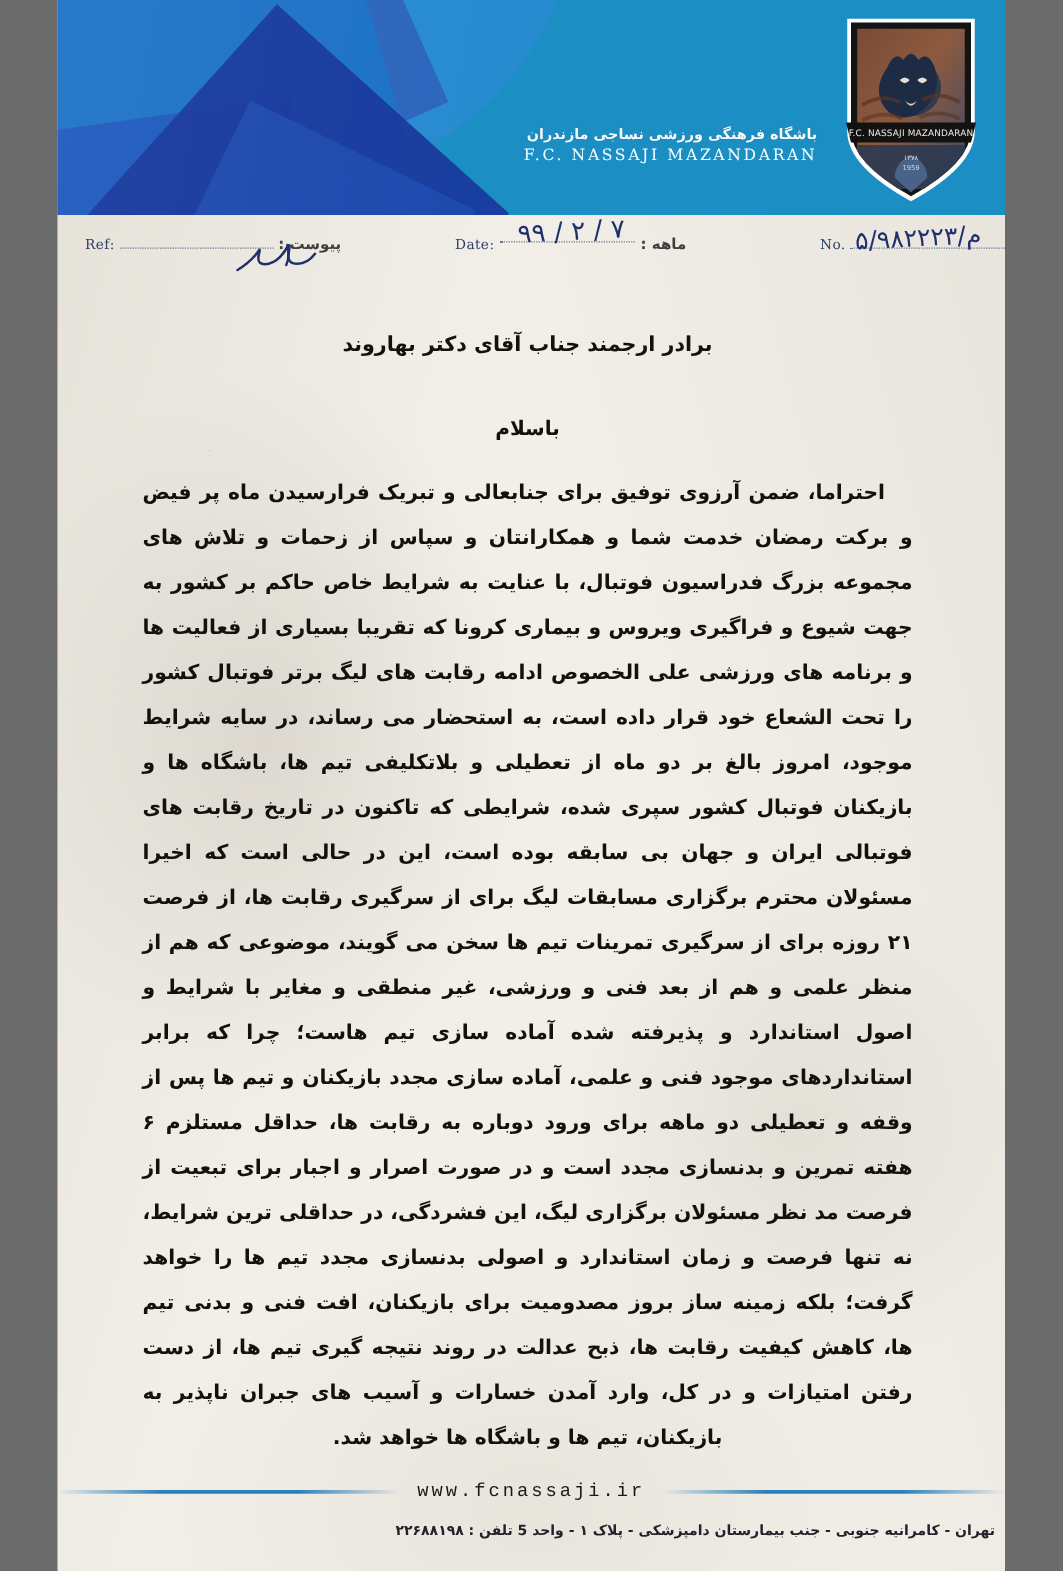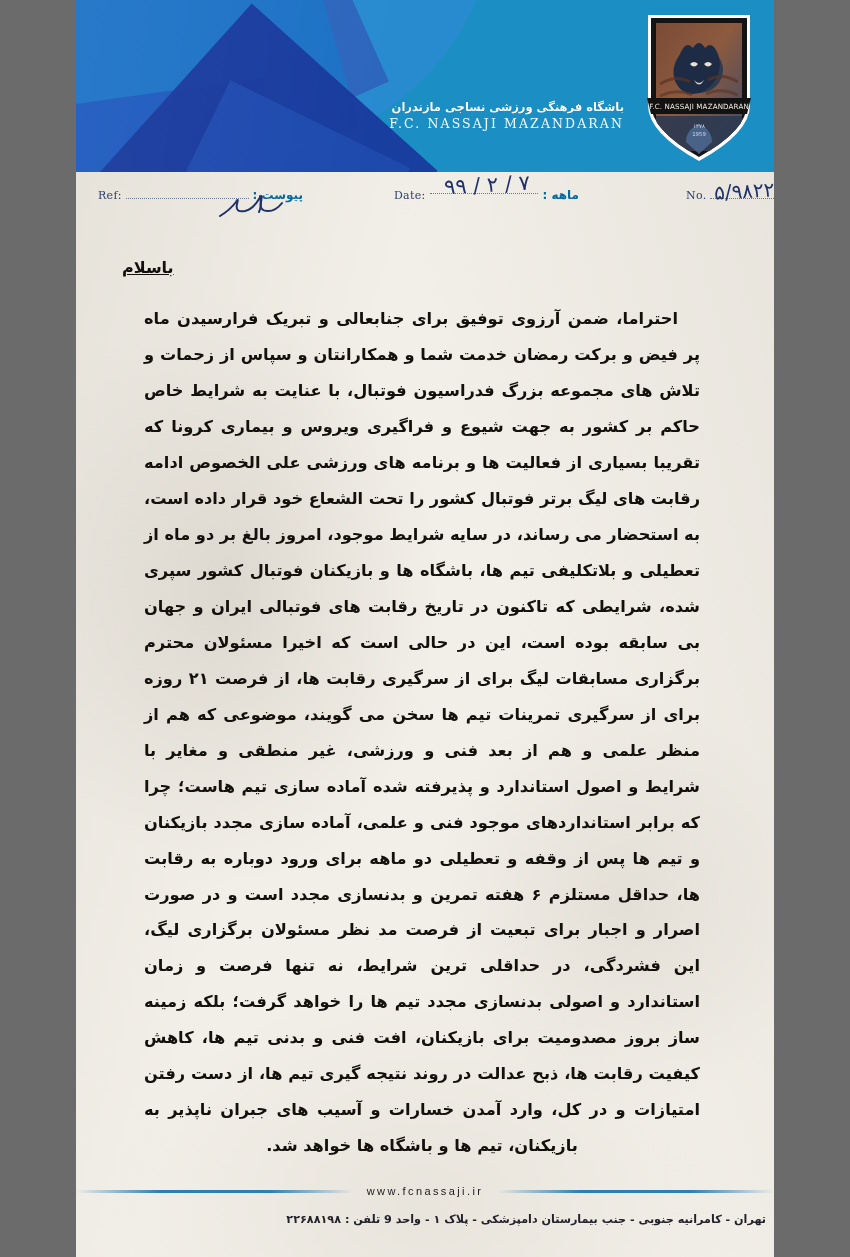--- a/index.html
+++ b/index.html
@@ -3,21 +3,21 @@
 <meta charset="utf-8">
 <title>FC Nassaji Mazandaran Letter</title>
 <style>
   html, body {
     margin: 0;
     padding: 0;
     background: #6b6b6b;
   }
   .page {
     position: relative;
-    width: 698px;
+    width: 758px;
     height: 1257px;
     margin: 0 auto;
     background: #f2efe8;
     overflow: hidden;
     font-family: "DejaVu Sans", "Liberation Sans", sans-serif;
   }
   
   .paper-texture {
     position: absolute;
     inset: 0;
@@ -157,21 +157,21 @@
   .ref-cell .dots {
     flex: 1;
     border-bottom: 1px dotted #6a7694;
     margin: 0 4px 3px 4px;
     position: relative;
     min-width: 40px;
   }
   .ref-cell .fa-label {
     font-size: 12px;
     direction: rtl;
-    color: #0369a1;
+    color: #404040;
     font-weight: 700;
   }
   .hand {
     position: absolute;
     font-family: "DejaVu Sans", "Liberation Sans", sans-serif;
     color: #20306a;
     font-size: 21px;
     letter-spacing: 1px;
     transform: rotate(-3deg);
     white-space: nowrap;
@@ -206,25 +206,24 @@
   .addressee .line2 { font-size: 16px; }
 
   .subject {
     margin-top: 38px;
     text-align: center;
     font-size: 16.5px;
     font-weight: 700;
     letter-spacing: .2px;
   }
   .salutation {
-    margin-top: 12px;
-    text-align: left;
+    margin-top: 40px;
+    text-align: center;
     font-size: 16px;
     font-weight: 700;
-    text-decoration: underline;
   }
 
   .letter-body {
     margin-top: 24px;
     font-size: 16.2px;
     font-weight: 700;
     line-height: 2.22;
     text-align: justify;
     text-justify: inter-word;
     text-align-last: center;
@@ -250,22 +249,22 @@
     margin-top: 8px;
     direction: ltr;
   }
   .footer-rule {
     height: 3px;
     background: linear-gradient(90deg, rgba(36,120,180,0), #2c7fb8 30%, #2c7fb8 70%, rgba(36,120,180,0));
     flex: 1;
     max-width: 300px;
   }
   .footer-url {
-    font-family: Liberation Sans, sans-serif;
-    font-size: 11px;
+    font-family: Liberation Mono, monospace;
+    font-size: 15px;
     letter-spacing: 2.4px;
     color: #1a1a1a;
     white-space: nowrap;
   }
   .footer-addr {
     display: flex;
     justify-content: space-between;
     align-items: center;
     padding: 16px 8px 0 10px;
     color: #23222b;
@@ -364,37 +363,38 @@
       <span class="lat-label">No.</span>
       <span class="dots">
         <span class="hand" style="left:4px; top:-20px; font-size:20px;">۵/م/۹۸۲۲۲۳</span>
       </span>
       <span class="fa-label">شماره :</span>
     </div>
   </div>
 
   <div class="body-area">
     <div class="addressee">
+      <div>برادر ارجمند جناب آقای دکتر بهاروند</div>
     </div>
 
 
     <div class="salutation">باسلام</div>
 
     <div class="letter-body">
       <p>احتراما، ضمن آرزوی توفیق برای جنابعالی و تبریک فرارسیدن ماه پر فیض و برکت رمضان خدمت شما و همکارانتان و سپاس از زحمات و تلاش های مجموعه بزرگ فدراسیون فوتبال، با عنایت به شرایط خاص حاکم بر کشور به جهت شیوع و فراگیری ویروس و بیماری کرونا که تقریبا بسیاری از فعالیت ها و برنامه های ورزشی علی الخصوص ادامه رقابت های لیگ برتر فوتبال کشور را تحت الشعاع خود قرار داده است، به استحضار می رساند، در سایه شرایط موجود، امروز بالغ بر دو ماه از تعطیلی و بلاتکلیفی تیم ها، باشگاه ها و بازیکنان فوتبال کشور سپری شده، شرایطی که تاکنون در تاریخ رقابت های فوتبالی ایران و جهان بی سابقه بوده است، این در حالی است که اخیرا مسئولان محترم برگزاری مسابقات لیگ برای از سرگیری رقابت ها، از فرصت ۲۱ روزه برای از سرگیری تمرینات تیم ها سخن می گویند، موضوعی که هم از منظر علمی و هم از بعد فنی و ورزشی، غیر منطقی و مغایر با شرایط و اصول استاندارد و پذیرفته شده آماده سازی تیم هاست؛ چرا که برابر استانداردهای موجود فنی و علمی، آماده سازی مجدد بازیکنان و تیم ها پس از وقفه و تعطیلی دو ماهه برای ورود دوباره به رقابت ها، حداقل مستلزم ۶ هفته تمرین و بدنسازی مجدد است و در صورت اصرار و اجبار برای تبعیت از فرصت مد نظر مسئولان برگزاری لیگ، این فشردگی، در حداقلی ترین شرایط، نه تنها فرصت و زمان استاندارد و اصولی بدنسازی مجدد تیم ها را خواهد گرفت؛ بلکه زمینه ساز بروز مصدومیت برای بازیکنان، افت فنی و بدنی تیم ها، کاهش کیفیت رقابت ها، ذبح عدالت در روند نتیجه گیری تیم ها، از دست رفتن امتیازات و در کل، وارد آمدن خسارات و آسیب های جبران ناپذیر به بازیکنان، تیم ها و باشگاه ها خواهد شد.</p>
     </div>
   </div>
 
   <div class="paper-folds"></div>
   <div class="paper-texture"></div>
 
   <div class="footer">
     <div class="footer-web">
       <span class="footer-rule"></span>
       <span class="footer-url">www.fcnassaji.ir</span>
       <span class="footer-rule"></span>
     </div>
     <div class="footer-addr">
-      <span class="addr-fa">تهران - کامرانیه جنوبی - جنب بیمارستان دامپزشکی - پلاک ۱ - واحد 9   تلفن : ۲۲۶۸۸۱۹۸</span>
+      <span class="addr-fa">تهران - کامرانیه جنوبی - جنب بیمارستان دامپزشکی - پلاک ۱ - واحد 5   تلفن : ۲۲۶۸۸۱۹۸</span>
     </div>
   </div>
 
 </div>
 
 </body></html>

